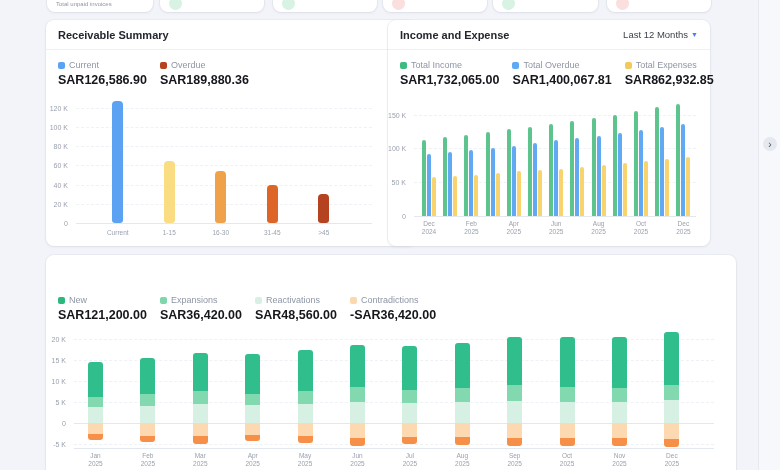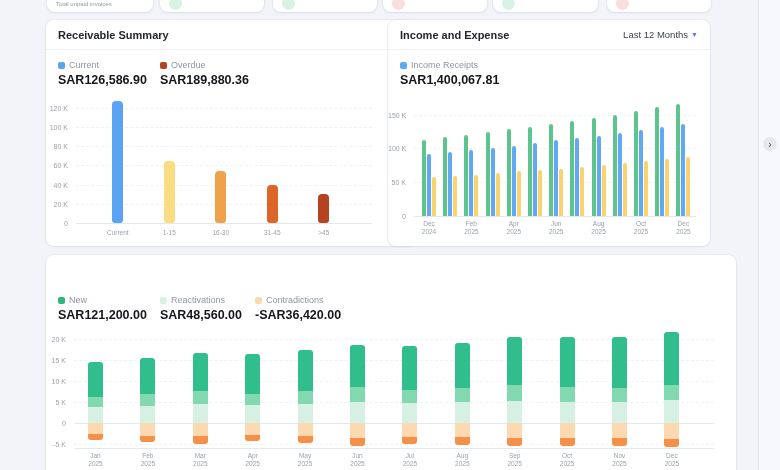--- a/index.html
+++ b/index.html
@@ -124,24 +124,38 @@
   <div class="card-head">
     <span class="card-title">Income and Expense</span>
     <button class="period">
       <span>Last 12 Months</span>
       <span class="chev">▼</span>
     </button>
   </div>
   <div class="legend" id="legIncome">
       <div class="leg">
         <div class="leg-top">
+          <i class="dot" style="background: rgb(61, 187, 128);"></i>
+          <span>Total Income</span>
+        </div>
+        <div class="leg-val">SAR1,732,065.00</div>
+      </div>
+      <div class="leg">
+        <div class="leg-top">
           <i class="dot" style="background: rgb(94, 169, 243);"></i>
-          <span>Income Receipts</span>
+          <span>Total Overdue</span>
         </div>
         <div class="leg-val">SAR1,400,067.81</div>
+      </div>
+      <div class="leg">
+        <div class="leg-top">
+          <i class="dot" style="background: rgb(242, 201, 92);"></i>
+          <span>Total Expenses</span>
+        </div>
+        <div class="leg-val">SAR862,932.85</div>
       </div>
     </div>
   <div class="chart" id="chIncome">
       <div class="axisline" style="left: 26px; width: 282px; top: 196px;"></div>
       <div class="tick" style="width: 18px; left: 0px; top: 196px;">0</div>
       <div class="grid" style="left: 26px; width: 282px; top: 162.2px;"></div>
       <div class="tick" style="width: 18px; left: 0px; top: 162.2px;">50 K</div>
       <div class="grid" style="left: 26px; width: 282px; top: 128.4px;"></div>
       <div class="tick" style="width: 18px; left: 0px; top: 128.4px;">100 K</div>
       <div class="grid" style="left: 26px; width: 282px; top: 94.6px;"></div>
@@ -217,20 +231,27 @@
 </section>
 
 <section class="card" style="left:46px;top:255px;width:690px;height:230px;">
   <div class="legend" id="legMrr">
       <div class="leg">
         <div class="leg-top">
           <i class="dot" style="background: rgb(43, 184, 126);"></i>
           <span>New</span>
         </div>
         <div class="leg-val">SAR121,200.00</div>
+      </div>
+      <div class="leg">
+        <div class="leg-top">
+          <i class="dot" style="background: rgb(127, 214, 171);"></i>
+          <span>Expansions</span>
+        </div>
+        <div class="leg-val">SAR36,420.00</div>
       </div>
       <div class="leg">
         <div class="leg-top">
           <i class="dot" style="background: rgb(214, 241, 227);"></i>
           <span>Reactivations</span>
         </div>
         <div class="leg-val">SAR48,560.00</div>
       </div>
       <div class="leg">
         <div class="leg-top">

